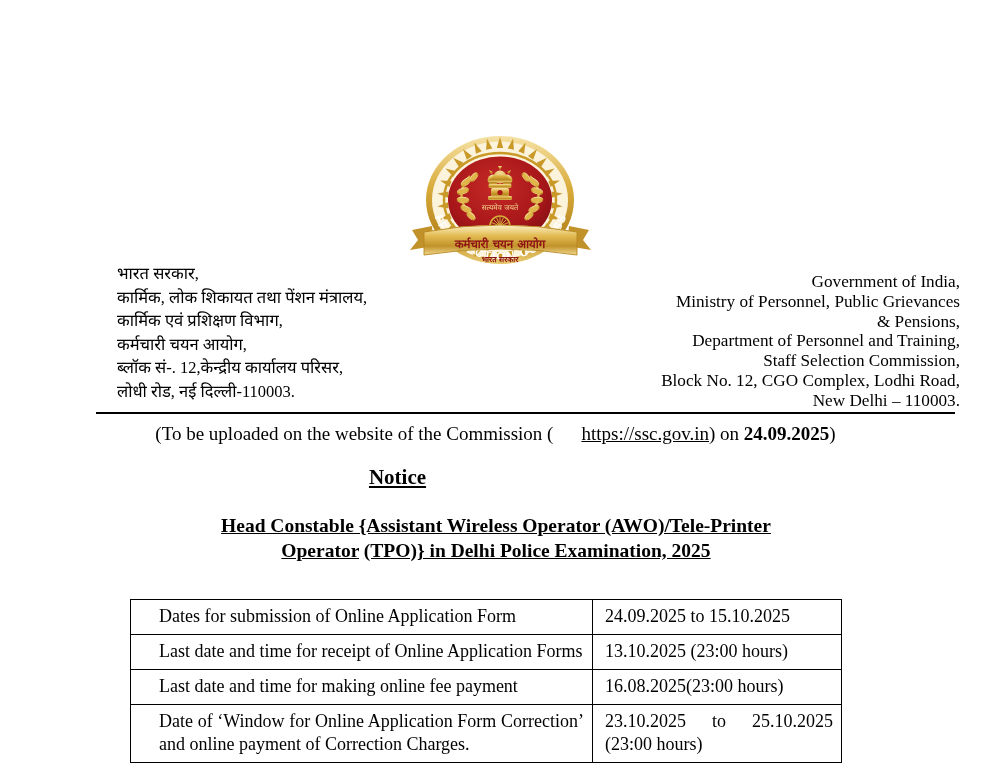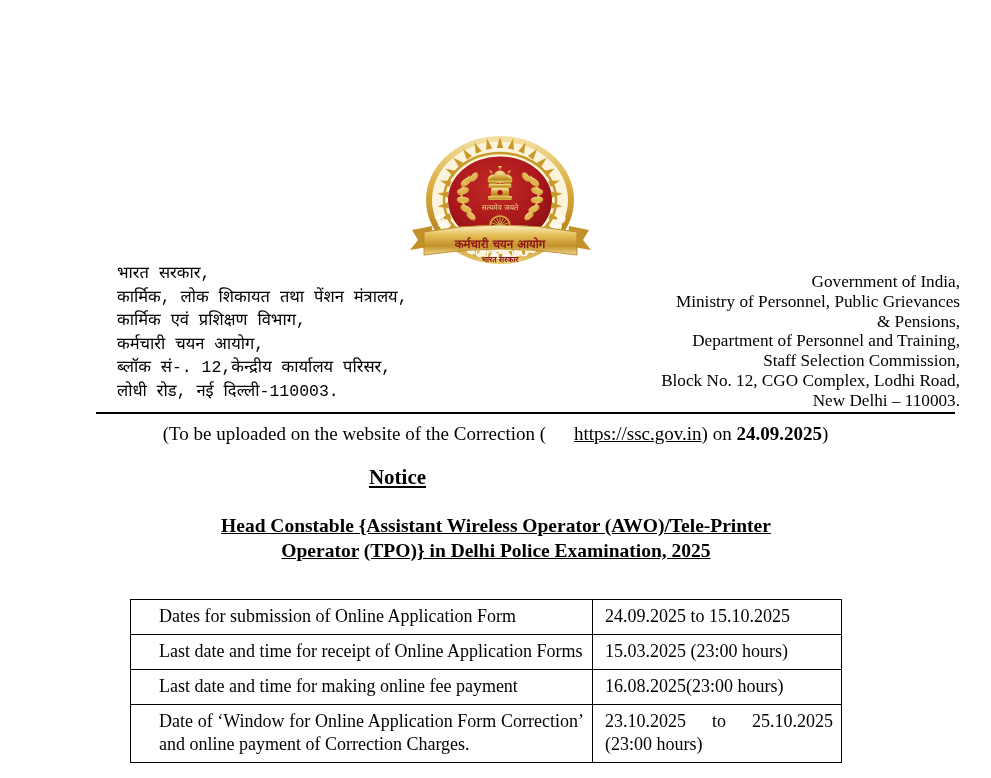--- a/index.html
+++ b/index.html
@@ -26,21 +26,21 @@
     height: 150px;
   }
   .logo-svg { display: block; width: 205px; height: 150px; }
 
   
   .addr-hi {
     position: absolute;
     left: 117px;
     top: 262px;
     width: 430px;
-    font-family: Liberation Mono, monospace;
+    font-family: Liberation Serif, serif;
     font-size: 16.5px;
     line-height: 23.6px;
     color: #000;
     white-space: pre-line;
   }
   .addr-en {
     position: absolute;
     left: 620px;
     top: 272px;
     width: 340px;
@@ -287,41 +287,41 @@
 Ministry of Personnel, Public Grievances
 &amp; Pensions,
 Department of Personnel and Training,
 Staff Selection Commission,
 Block No. 12, CGO Complex, Lodhi Road,
 New Delhi – 110003.</div>
 
 <div class="hrule"></div>
 
 <div class="upload-line">
-  <span>(To be uploaded on the website of the Correction (</span><span class="lnk">https://ssc.gov.in</span><span>) on </span><span class="bold">24.09.2025</span><span>)</span>
+  <span>(To be uploaded on the website of the Commission (</span><span class="lnk">https://ssc.gov.in</span><span>) on </span><span class="bold">24.09.2025</span><span>)</span>
 </div>
 
 <div class="notice">
   <span>Notice</span>
 </div>
 
 <div class="subtitle">
   <span>Head Constable {Assistant Wireless Operator (AWO)/Tele-Printer Operator</span>
   <span>(TPO)} in Delhi Police Examination, 2025</span>
 </div>
 
 <table class="sched-table">
   <tbody>
     <tr class="nowrap-right">
       <td class="c-left">Dates for submission of Online Application Form</td>
       <td class="c-right">24.09.2025 to 15.10.2025</td>
     </tr>
     <tr class="nowrap-right">
       <td class="c-left">Last date and time for receipt of Online Application Forms</td>
-      <td class="c-right">15.03.2025 (23:00 hours)</td>
+      <td class="c-right">13.10.2025 (23:00 hours)</td>
     </tr>
     <tr class="nowrap-right">
       <td class="c-left">Last date and time for making online fee payment</td>
       <td class="c-right">16.08.2025(23:00 hours)</td>
     </tr>
     <tr>
       <td class="c-left">Date of ‘Window for Online Application Form Correction’ and online payment of Correction Charges.</td>
       <td class="c-right">23.10.2025 to 25.10.2025 (23:00 hours)</td>
     </tr>
   </tbody>

